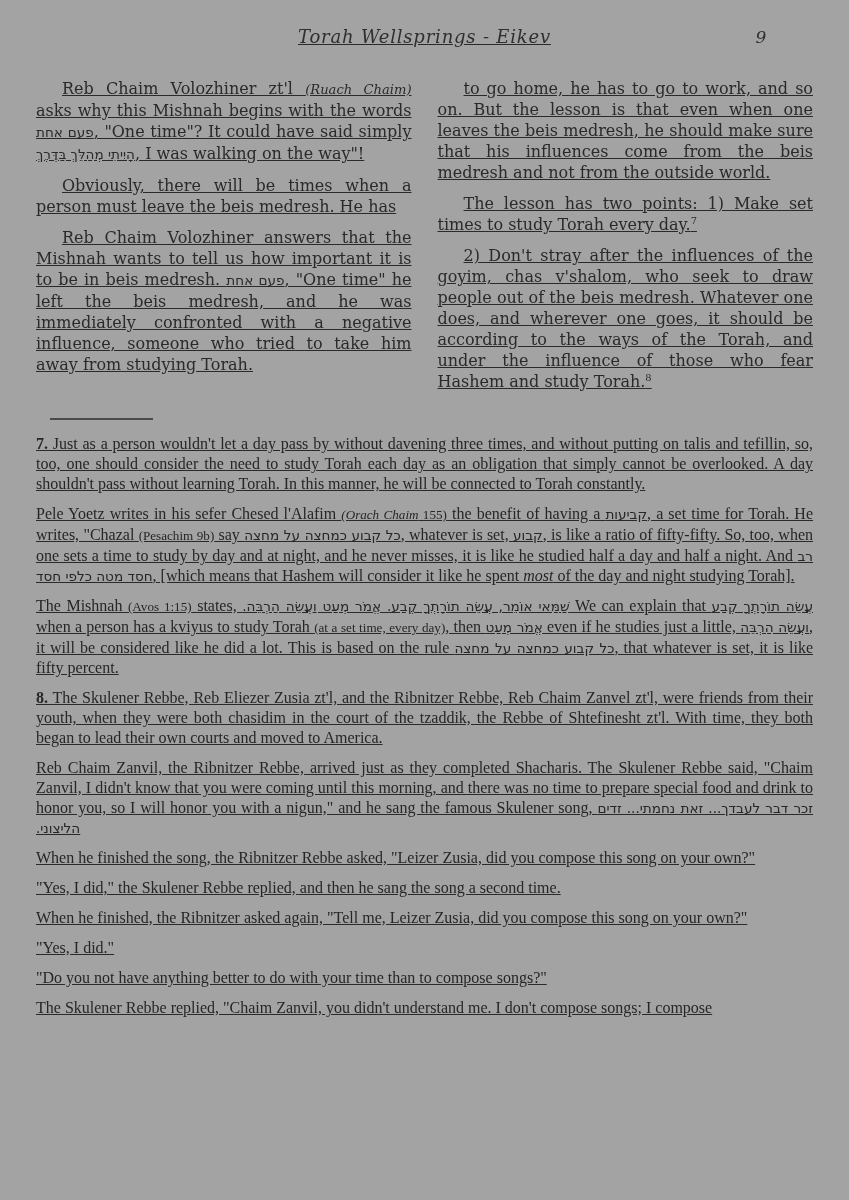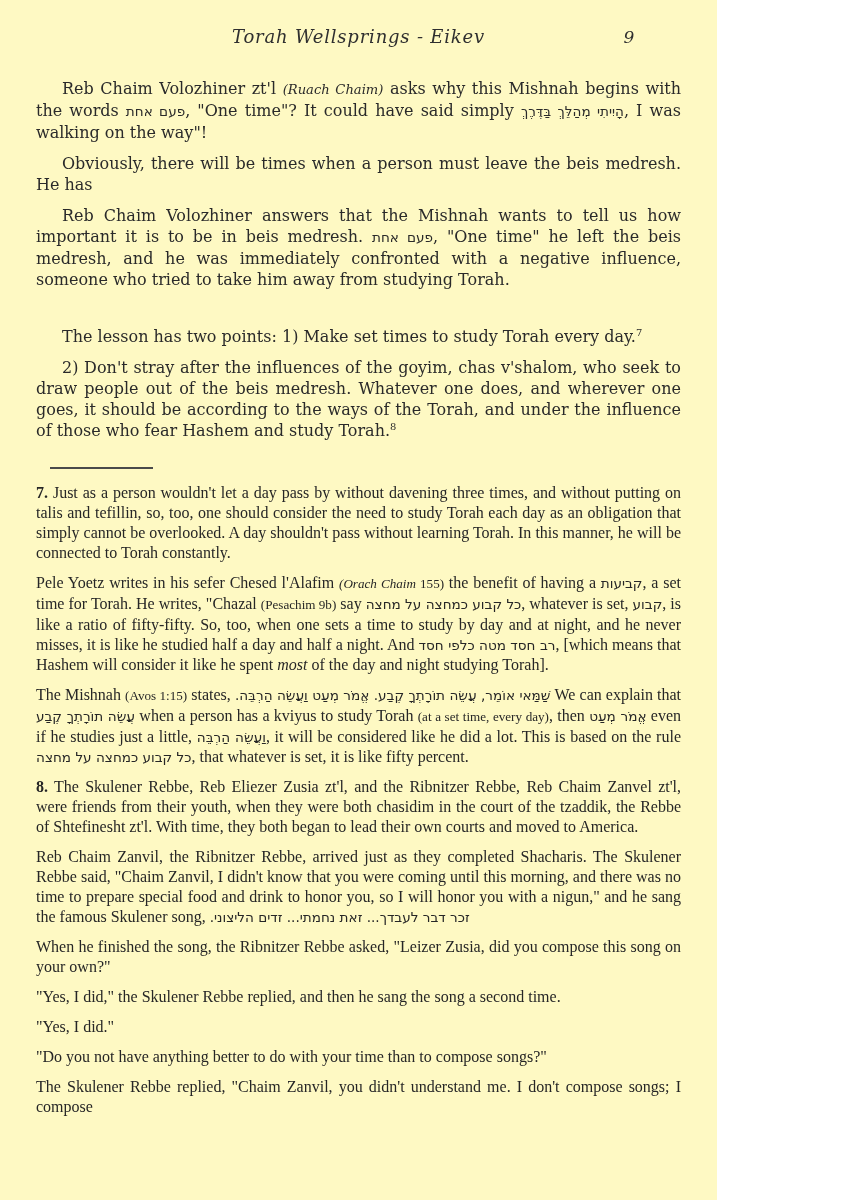--- a/index.html
+++ b/index.html
@@ -9,26 +9,27 @@
   }
   body {
     width: 849px;
     height: 1200px;
     overflow: hidden;
     font-family: "DejaVu Serif", serif;
     color: #2a2a2a;
   }
   .page {
     box-sizing: border-box;
-    width: 717px;
+    width: 849px;
     height: 1200px;
     padding: 26px 36px 0 36px;
     overflow: hidden;
     position: relative;
-    background: #fef9c3;
+    background: #a3a3a3;
+    text-decoration: underline;
   }
   .page-header {
     position: relative;
     text-align: center;
     font-style: italic;
     font-size: 18px;
     letter-spacing: 0.8px;
     color: #2f2f2f;
     height: 24px;
   }
@@ -38,21 +39,20 @@
     top: 1px;
     font-size: 17px;
   }
   .body-columns {
     display: flex;
     gap: 26px;
     margin-top: 28px;
     font-size: 16px;
     line-height: 21px;
     text-align: justify;
-    flex-direction: column;
   }
   .col { flex: 1 1 0; min-width: 0; }
   .col .para {
     margin: 0 0 10px 0;
     text-indent: 26px;
   }
   .footnote-sep {
     width: 103px;
     border: 0;
     border-top: 2px solid #4a4a4a;
@@ -94,33 +94,35 @@
     <span class="page-number">9</span>
   </div>
 
   <div class="body-columns">
     <div class="col">
         <p class="para">Reb Chaim Volozhiner zt'l <span class="seg-pi">(Ruach Chaim)</span> asks why this Mishnah begins with the words <span class="seg-he" dir="rtl">פעם אחת</span>, "One time"? It could have said simply <span class="seg-he" dir="rtl">הָיִיתִי מְהַלֵּךְ בַּדֶּרֶךְ</span>, I was walking on the way"!</p>
         <p class="para">Obviously, there will be times when a person must leave the beis medresh. He has</p>
         <p class="para">Reb Chaim Volozhiner answers that the Mishnah wants to tell us how important it is to be in beis medresh. <span class="seg-he" dir="rtl">פעם אחת</span>, "One time" he left the beis medresh, and he was immediately confronted with a negative influence, someone who tried to take him away from studying Torah.</p>
       </div>
     <div class="col">
+        <p class="para">to go home, he has to go to work, and so on. But the lesson is that even when one leaves the beis medresh, he should make sure that his influences come from the beis medresh and not from the outside world.</p>
         <p class="para">The lesson has two points: 1) Make set times to study Torah every day.<span class="seg-sup">7</span></p>
         <p class="para">2) Don't stray after the influences of the goyim, chas v'shalom, who seek to draw people out of the beis medresh. Whatever one does, and wherever one goes, it should be according to the ways of the Torah, and under the influence of those who fear Hashem and study Torah.<span class="seg-sup">8</span></p>
       </div>
   </div>
 
   <hr class="footnote-sep">
 
   <div class="footnotes">
       <p class="para"><span class="seg-b">7.</span> Just as a person wouldn't let a day pass by without davening three times, and without putting on talis and tefillin, so, too, one should consider the need to study Torah each day as an obligation that simply cannot be overlooked. A day shouldn't pass without learning Torah. In this manner, he will be connected to Torah constantly.</p>
       <p class="para">Pele Yoetz writes in his sefer Chesed l'Alafim <span class="seg-pi">(Orach Chaim</span><span class="seg-p"> 155)</span> the benefit of having a <span class="seg-he" dir="rtl">קביעות</span>, a set time for Torah. He writes, "Chazal <span class="seg-p">(Pesachim 9b)</span> say <span class="seg-he" dir="rtl">כל קבוע כמחצה על מחצה</span>, whatever is set, <span class="seg-he" dir="rtl">קבוע</span>, is like a ratio of fifty-fifty. So, too, when one sets a time to study by day and at night, and he never misses, it is like he studied half a day and half a night. And <span class="seg-he" dir="rtl">רב חסד מטה כלפי חסד</span>, [which means that Hashem will consider it like he spent <span class="seg-i">most</span> of the day and night studying Torah].</p>
       <p class="para">The Mishnah <span class="seg-p">(Avos 1:15)</span> states, <span class="seg-he" dir="rtl">שַׁמַּאי אוֹמֵר, עֲשֵׂה תוֹרָתְךָ קֶבַע. אֱמֹר מְעַט וַעֲשֵׂה הַרְבֵּה.</span> We can explain that <span class="seg-he" dir="rtl">עֲשֵׂה תוֹרָתְךָ קֶבַע</span> when a person has a kviyus to study Torah <span class="seg-p">(at a set time, every day)</span>, then <span class="seg-he" dir="rtl">אֱמֹר מְעַט</span> even if he studies just a little, <span class="seg-he" dir="rtl">וַעֲשֵׂה הַרְבֵּה</span>, it will be considered like he did a lot. This is based on the rule <span class="seg-he" dir="rtl">כל קבוע כמחצה על מחצה</span>, that whatever is set, it is like fifty percent.</p>
       <p class="para"><span class="seg-b">8.</span> The Skulener Rebbe, Reb Eliezer Zusia zt'l, and the Ribnitzer Rebbe, Reb Chaim Zanvel zt'l, were friends from their youth, when they were both chasidim in the court of the tzaddik, the Rebbe of Shtefinesht zt'l. With time, they both began to lead their own courts and moved to America.</p>
       <p class="para">Reb Chaim Zanvil, the Ribnitzer Rebbe, arrived just as they completed Shacharis. The Skulener Rebbe said, "Chaim Zanvil, I didn't know that you were coming until this morning, and there was no time to prepare special food and drink to honor you, so I will honor you with a nigun," and he sang the famous Skulener song, <span class="seg-he" dir="rtl">זכר דבר לעבדך... זאת נחמתי... זדים הליצוני.</span></p>
       <p class="para">When he finished the song, the Ribnitzer Rebbe asked, "Leizer Zusia, did you compose this song on your own?"</p>
       <p class="para">"Yes, I did," the Skulener Rebbe replied, and then he sang the song a second time.</p>
+      <p class="para">When he finished, the Ribnitzer asked again, "Tell me, Leizer Zusia, did you compose this song on your own?"</p>
       <p class="para">"Yes, I did."</p>
       <p class="para">"Do you not have anything better to do with your time than to compose songs?"</p>
       <p class="para">The Skulener Rebbe replied, "Chaim Zanvil, you didn't understand me. I don't compose songs; I compose</p>
     </div>
 
 </div>
 
 </body></html>

